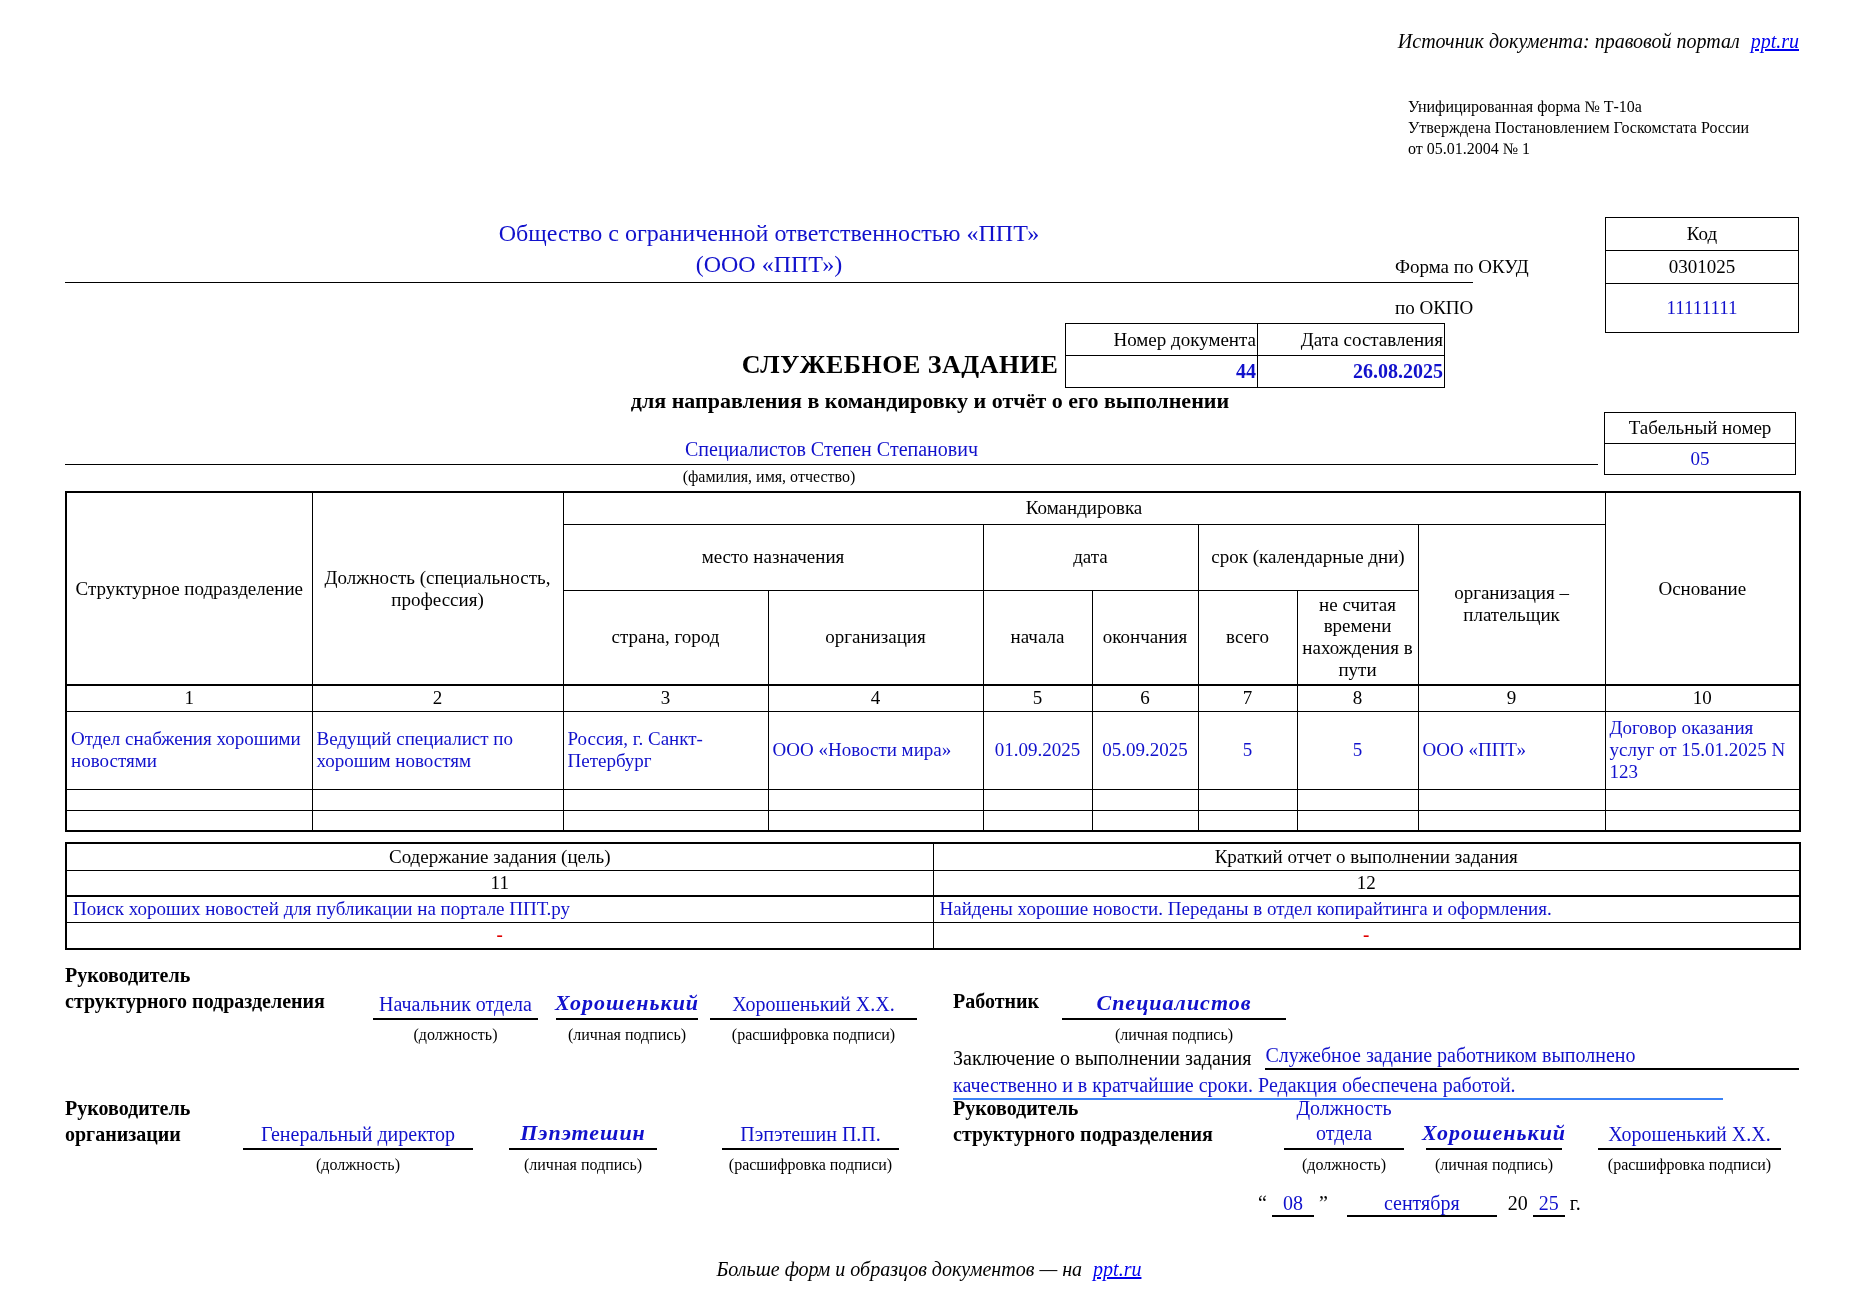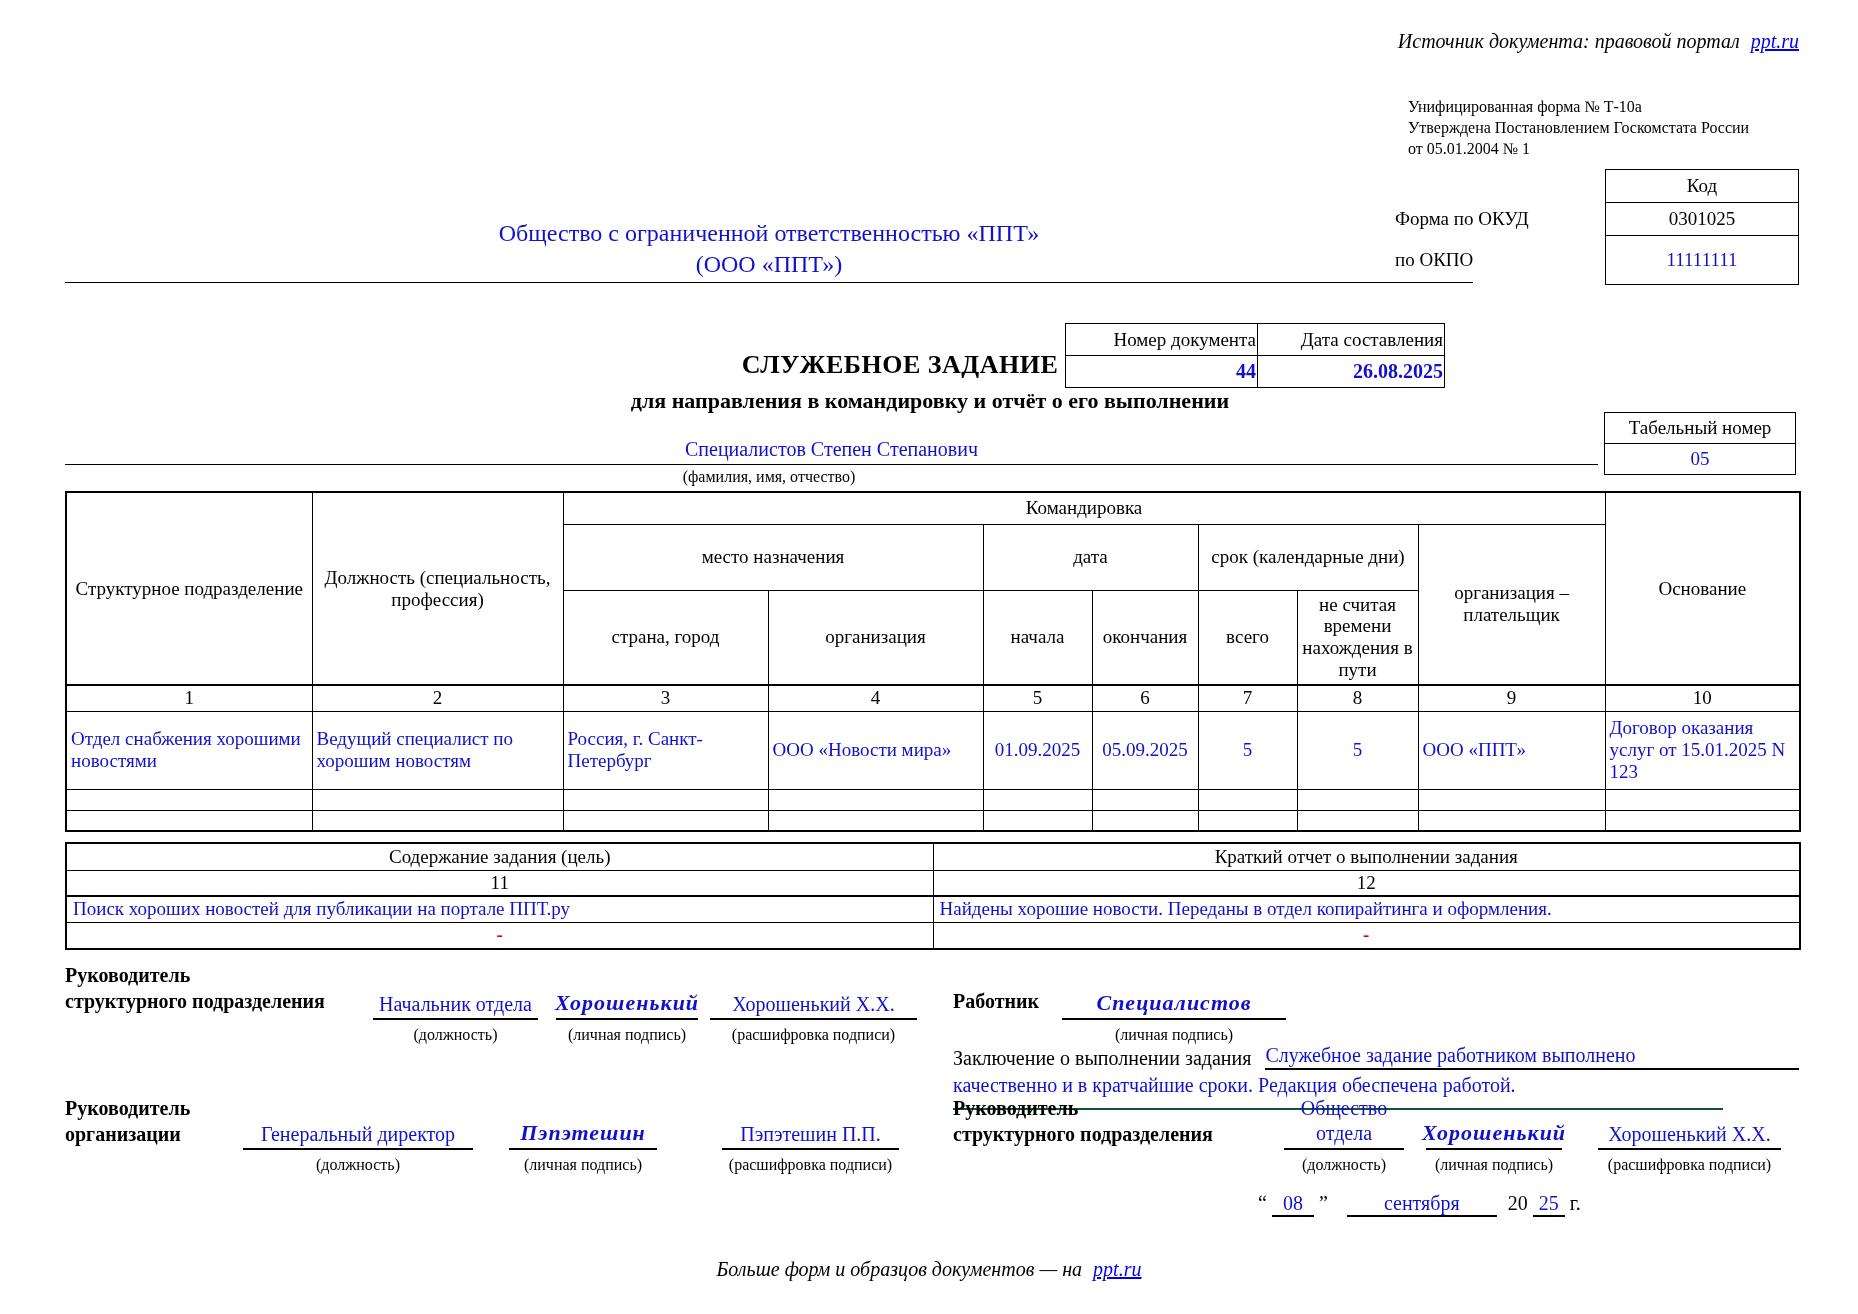--- a/index.html
+++ b/index.html
@@ -16,21 +16,21 @@
   a.doclink{color:#0000ee;text-decoration:underline;font-style:italic;cursor:pointer;}
 
   
   .source-line{top:30px;right:59px;font-style:italic;font-size:20px;}
 
   
   .form-info{left:1408px;top:96px;font-size:16px;line-height:1.32;}
 
   
   .codes{right:59px;top:169px;}
-  .codes table{border-collapse:collapse;}
+  .codes table{border-collapse:collapse;margin-top:48px;}
   .codes td{font-size:19px;}
   .codes .lbl{border:none;text-align:left;padding-right:10px;min-width:200px;}
   .codes .box{border:1px solid #000;width:190px;text-align:center;}
   .codes tr.r1 td{height:30px;}
   .codes tr.r2 td{height:30px;}
   .codes tr.r3 td{height:46px;}
 
   
   .org{left:65px;top:218px;width:1408px;text-align:center;}
   .org .org-names{border-bottom:1px solid #000;padding-bottom:2px;line-height:1.3;font-size:24px;}
@@ -80,21 +80,21 @@
 
   
   .sig-label{font-weight:bold;font-size:20px;line-height:1.3;}
   .field{position:absolute;border-bottom:2px solid #000;display:flex;align-items:flex-end;justify-content:center;color:#1111cc;font-size:20px;padding-bottom:2px;box-sizing:border-box;}
   .caption{position:absolute;text-align:center;font-size:16px;}
   .script{font-style:italic;font-weight:bold;font-size:22px;letter-spacing:1px;}
 
   .conclusion-line1{left:953px;top:1044px;width:846px;display:flex;align-items:flex-end;}
   .conclusion-line1 .lab{font-size:20px;white-space:nowrap;padding-right:14px;}
   .conclusion-line1 .val{flex:1;border-bottom:2px solid #000;color:#1111cc;font-size:20px;padding-bottom:1px;}
-  .conclusion-line2{left:953px;top:1074px;width:770px;border-bottom:2px solid #14532d;color:#1111cc;font-size:20px;padding-bottom:11px;}
+  .conclusion-line2{left:953px;top:1074px;width:770px;border-bottom:2px solid #3b82f6;color:#1111cc;font-size:20px;padding-bottom:1px;}
 
   
   .date-line{left:1258px;top:1192px;font-size:20px;}
   .date-line .u{color:#1111cc;border-bottom:2px solid #000;display:inline-block;text-align:center;}
   .date-line .day{min-width:42px;}
   .date-line .month{min-width:150px;margin:0 6px 0 14px;}
   .date-line .year{min-width:32px;}
 
   .footer{left:0;top:1258px;width:1858px;text-align:center;font-style:italic;font-size:20px;}
 </style>
@@ -334,21 +334,21 @@
   <div class="field" style="left:722px;top:1110px;width:177px;height:40px;">
     <span>Пэпэтешин П.П.</span>
   </div>
   <div class="caption" style="left:722px;top:1156px;width:177px;">(расшифровка подписи)</div>
 
   <div class="abs sig-label" style="left:953px;top:1095px;">
     <div>Руководитель</div>
     <div>структурного подразделения</div>
   </div>
   <div class="field" style="left:1284px;top:1094px;width:120px;height:56px;flex-direction:column;align-items:center;justify-content:flex-end;line-height:1.25;">
-    <span>Общество</span>
+    <span>Должность</span>
     <span>отдела</span>
   </div>
   <div class="caption" style="left:1284px;top:1156px;width:120px;">(должность)</div>
   <div class="field" style="left:1426px;top:1110px;width:136px;height:40px;">
     <span class="script">Хорошенький</span>
   </div>
   <div class="caption" style="left:1426px;top:1156px;width:136px;">(личная подпись)</div>
   <div class="field" style="left:1598px;top:1110px;width:183px;height:40px;">
     <span>Хорошенький Х.Х.</span>
   </div>

